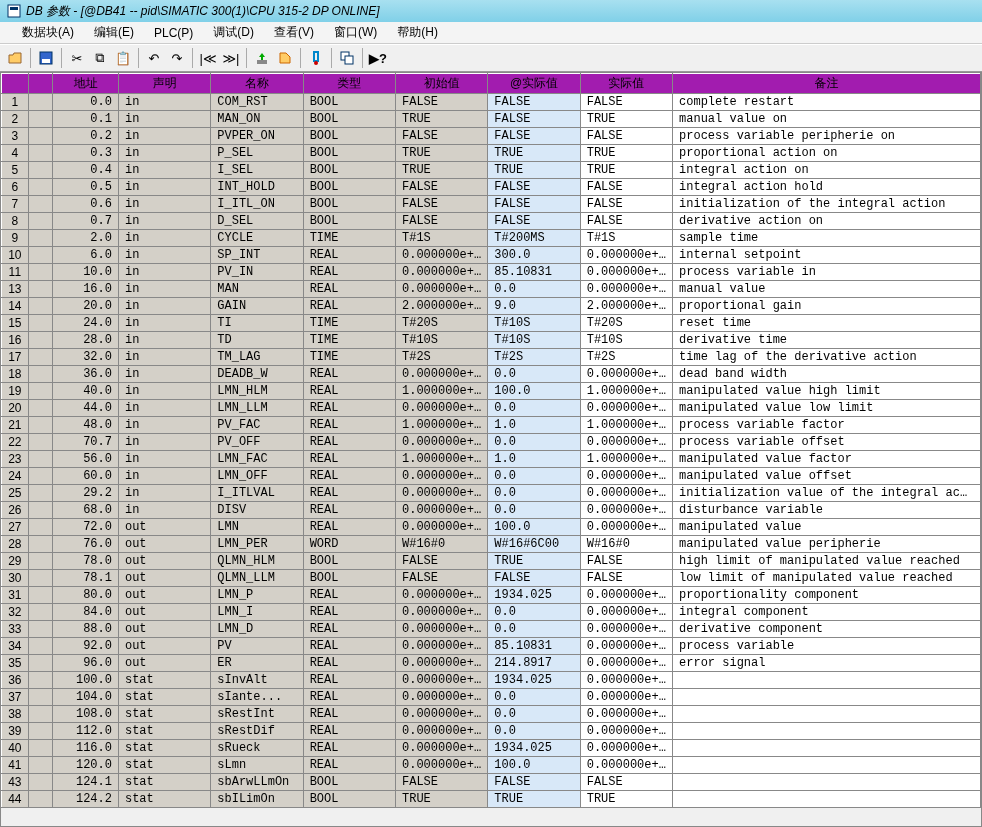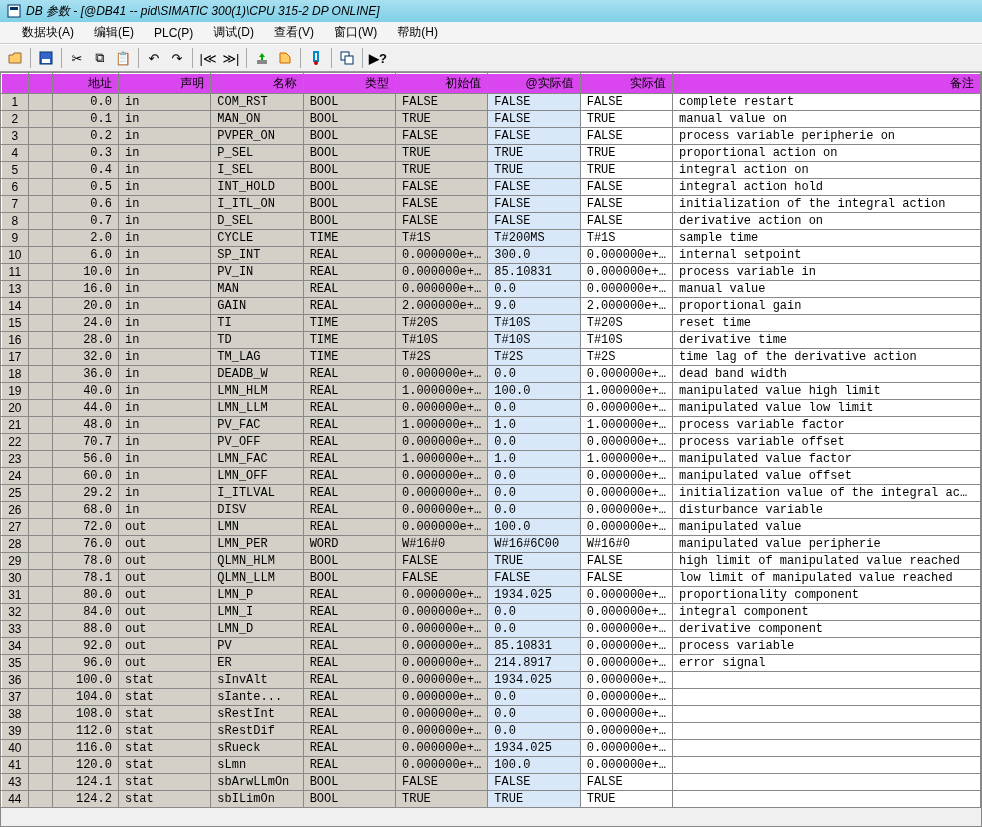--- a/index.html
+++ b/index.html
@@ -79,25 +79,25 @@
     border-bottom: 1px solid #888;
     padding: 1px 6px;
     height: 17px;
     overflow: hidden;
     white-space: nowrap;
     text-overflow: ellipsis;
     font-family: "Courier New", monospace;
     font-size: 12px;
   }
   th {
-    background: #d946ef;
+    background: #a21caf;
     border-top: 1px solid #fff;
     border-left: 1px solid #fff;
     font-weight: normal;
-    text-align: right;
+    text-align: center;
     font-family: "SimSun", Arial, sans-serif;
   }
   .rownum {
     background: #d4d0c8;
     border-top: 1px solid #fff;
     border-left: 1px solid #fff;
     text-align: center;
     font-family: Arial, sans-serif;
     width: 26px;
   }

